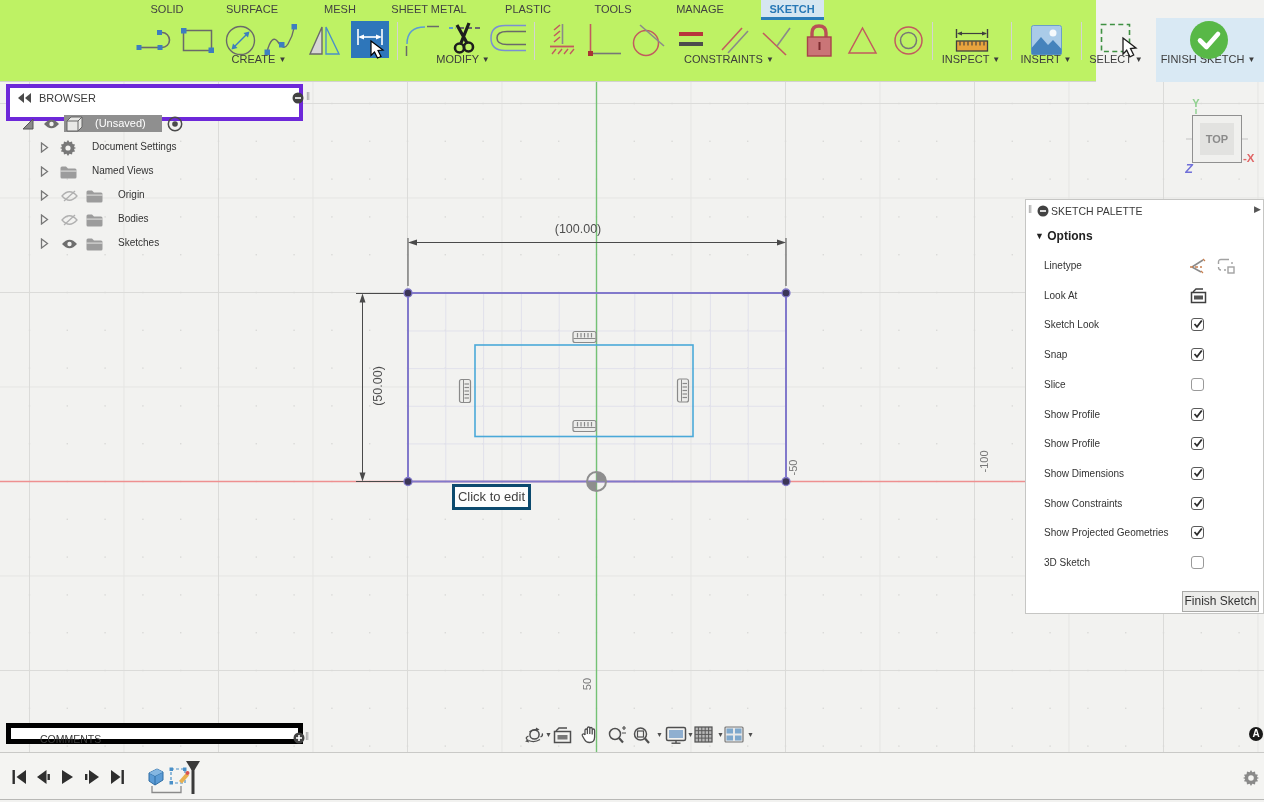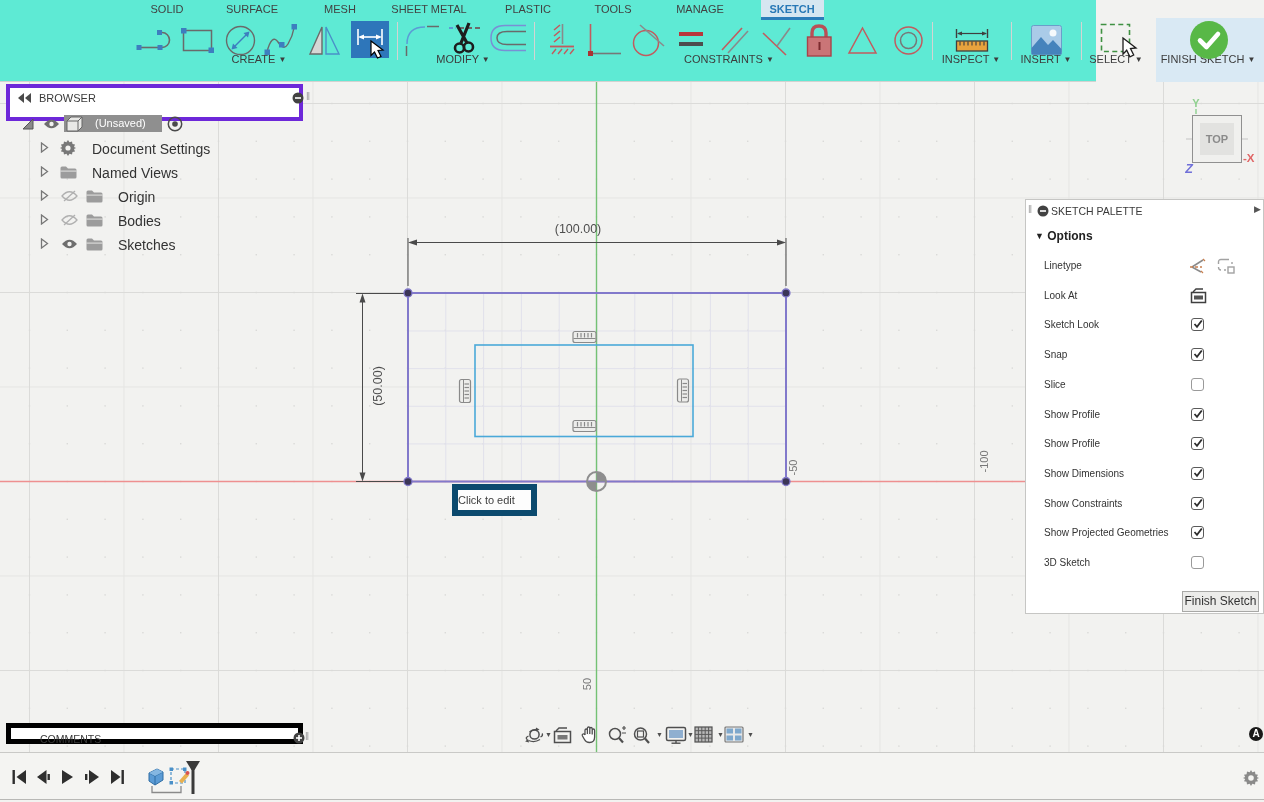--- a/index.html
+++ b/index.html
@@ -1,21 +1,21 @@
 <!DOCTYPE html>
 <html><head><meta charset="utf-8">
 <style>
 html,body{margin:0;padding:0}
 body{width:1264px;height:802px;position:relative;font-family:"Liberation Sans",sans-serif;background:#f2f2f0;overflow:hidden}
 .abs{position:absolute}
 .tab{position:absolute;top:0;height:18px;line-height:19px;font-size:11px;color:#424242;transform:translateX(-50%);white-space:nowrap}
 .glabel{position:absolute;top:50px;height:14px;line-height:19px;font-size:11px;color:#3c3c3c;transform:translateX(-50%);white-space:nowrap}
 .glabel .car{font-size:8px;vertical-align:1px}
 .sep{position:absolute;top:22px;height:38px;width:1px;background:#d4d4d2}
-.treerow{position:absolute;height:17px;font-size:14px;color:#333;white-space:nowrap}
+.treerow{position:absolute;height:17px;font-size:10px;color:#333;white-space:nowrap}
 .palrow{position:absolute;left:18px;font-size:10px;color:#333;height:16px;line-height:16px}
 svg{display:block}
 </style></head>
 <body>
 
 <div class="abs" style="left:0;top:82px;width:1264px;height:673px">
 <svg width="1264" height="673" viewBox="0 0 1264 673">
 <rect width="1264" height="673" fill="#f2f2f0"></rect>
 <g id="grid">
         <line x1="29.5" y1="0" x2="29.5" y2="673" stroke="#e5e5e3" stroke-width="1"></line>
@@ -741,37 +741,37 @@
 <path d="M596.5 399.5 L596.5 409 A9.5 9.5 0 0 1 587 399.5 Z" fill="#8e8e8e"></path>
 <circle cx="596.5" cy="399.5" r="9.5" fill="none" stroke="#8e8e8e" stroke-width="2"></circle>
 </g>
 
 <text font-size="11" fill="#787878" text-anchor="middle" transform="translate(796.5 385.5) rotate(-90)">-50</text>
 <text font-size="11" fill="#787878" text-anchor="middle" transform="translate(987.5 379.5) rotate(-90)">-100</text>
 <text font-size="11" fill="#787878" text-anchor="middle" transform="translate(590.5 602) rotate(-90)">50</text>
 </svg>
 </div>
 
-<div class="abs" style="left:452px;top:484px;width:73px;height:20px;background:#fdfdfd;border:6px solid #0c4a6e;font-size:11px;color:#3f3f3f;line-height:20px;">Click to edit</div>
+<div class="abs" style="left:452px;top:484px;width:73px;height:20px;background:#fdfdfd;border:3px solid #0c4a6e;font-size:13px;color:#3f3f3f;line-height:20px;text-align:center">Click to edit</div>
 
 <div class="abs" style="left:1150px;top:90px;width:114px;height:95px">
 <svg width="114" height="95" viewBox="0 0 114 95">
 <line x1="36" y1="49" x2="44" y2="49" stroke="#cccccc" stroke-width="1.2"></line>
 <line x1="83" y1="49" x2="98" y2="49" stroke="#cccccc" stroke-width="1.2"></line>
 <rect x="42.5" y="25.5" width="49" height="47" fill="#f0f0ee" stroke="#909090" stroke-width="1"></rect>
 <rect x="50" y="33" width="34" height="32" fill="#e2e2e0"></rect>
 <text x="67" y="53" font-size="11" font-weight="bold" fill="#8a8a8a" text-anchor="middle">TOP</text>
 <line x1="46" y1="19" x2="46" y2="24" stroke="#8ed08e" stroke-width="1.4"></line>
 <text x="46" y="17" font-size="11" font-weight="bold" fill="#8ed08e" text-anchor="middle">Y</text>
 <text x="39" y="83" font-size="12.5" font-weight="bold" fill="#7070d8" text-anchor="middle" font-style="italic">Z</text>
 <text x="93" y="72" font-size="11.5" font-weight="bold" fill="#e06666">-X</text>
 </svg>
 </div>
 
-<div class="abs" style="left:0;top:0;width:1096px;height:82px;background:#5eead4;border-bottom:1px solid #d2d2d0;box-sizing:border-box">
+<div class="abs" style="left:0;top:0;width:1096px;height:82px;background:#bef264;border-bottom:1px solid #d2d2d0;box-sizing:border-box">
   <div class="abs" style="left:1156px;top:18px;width:108px;height:64px;background:#d9e9f4"></div>
   <div class="abs" style="left:761px;top:0;width:63px;height:18px;background:#d6e6f1"></div>
   <div class="abs" style="left:761px;top:17px;width:63px;height:3px;background:#2b7cb9"></div>
   <div class="tab" style="left:167px">SOLID</div>
   <div class="tab" style="left:252px">SURFACE</div>
   <div class="tab" style="left:340px">MESH</div>
   <div class="tab" style="left:429px">SHEET METAL</div>
   <div class="tab" style="left:528px">PLASTIC</div>
   <div class="tab" style="left:613px">TOOLS</div>
   <div class="tab" style="left:700px">MANAGE</div>

